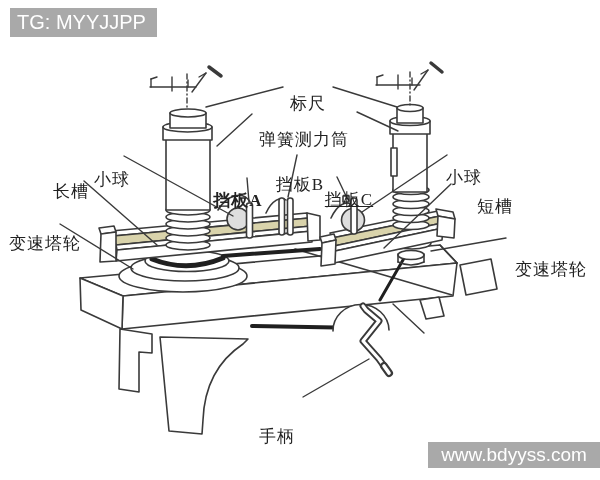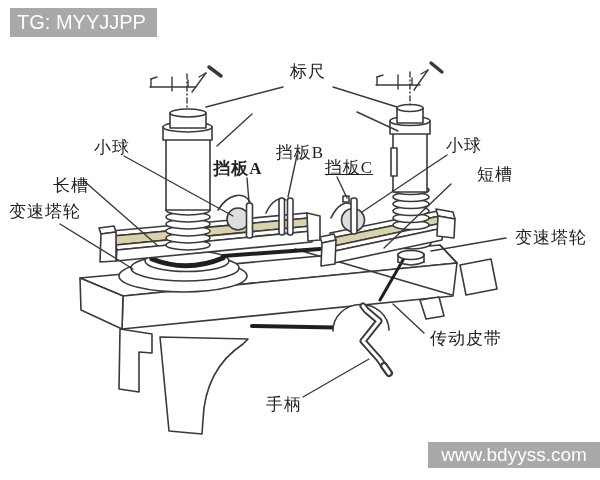--- a/index.html
+++ b/index.html
@@ -1,20 +1,20 @@
 <!DOCTYPE html>
 <html><head>
 <meta charset="utf-8">
 <style>
   html,body{margin:0;padding:0;background:#fff;}
   #stage{position:relative;width:600px;height:480px;background:#ffffff;overflow:hidden;
          font-family:"Liberation Serif","DejaVu Serif",serif;}
   #art{position:absolute;left:0;top:0;}
   .lbl{position:absolute;transform:translateX(-50%);white-space:nowrap;
-       font-size:17px;color:#222;letter-spacing:1px;line-height:1.1;}
+       font-size:17px;color:#222;letter-spacing:1px;line-height:1.1;margin-top:32px;}
   .wm{position:absolute;background:#a9a9a9;color:#ffffff;
       font-family:"Liberation Sans","DejaVu Sans",sans-serif;}
   #wm-top{left:10px;top:8px;width:140px;height:29px;line-height:29px;
           padding-left:7px;font-size:20px;}
   #wm-bottom{right:0;top:442px;width:172px;height:26px;line-height:26px;
              text-align:center;font-size:19px;}
 </style>
 </head>
 <body>
 
@@ -173,28 +173,28 @@
         <line x1="447" y1="155" x2="362" y2="212"></line>
         <line x1="451" y1="184" x2="384" y2="248"></line>
         <line x1="506" y1="238" x2="431" y2="251"></line>
         <line x1="424" y1="333" x2="393" y2="304"></line>
         <line x1="303" y1="397" x2="369" y2="359"></line>
       </g>
     </g>
   </svg>
 
   <div class="lbl" style="left:308px;top:63px;">标尺</div>
+  <div class="lbl" style="left:304px;top:99px;">弹簧测力筒</div>
   <div class="lbl" style="left:112px;top:139px;">小球</div>
-  <div class="lbl" style="left:71px;top:177px;">长槽</div>
+  <div class="lbl" style="left:71px;top:151px;">长槽</div>
   <div class="lbl" style="left:45px;top:203px;">变速塔轮</div>
   <div class="lbl" style="left:238px;top:160px;font-weight:bold;">挡板A</div>
   <div class="lbl" style="left:300px;top:144px;">挡板B</div>
   <div class="lbl" style="left:349px;top:159px;text-decoration:underline;">挡板C</div>
   <div class="lbl" style="left:464px;top:137px;">小球</div>
   <div class="lbl" style="left:495px;top:166px;">短槽</div>
   <div class="lbl" style="left:551px;top:229px;">变速塔轮</div>
-  <div class="lbl" style="left:466px;top:330px;">传动皮带</div>
-  <div class="lbl" style="left:284px;top:396px;">手柄</div>
+  <div class="lbl" style="left:277px;top:396px;">手柄</div>
 
   <div id="wm-top" class="wm">TG: MYYJJPP</div>
   <div id="wm-bottom" class="wm">www.bdyyss.com</div>
 
 </div>
 
 </body></html>

